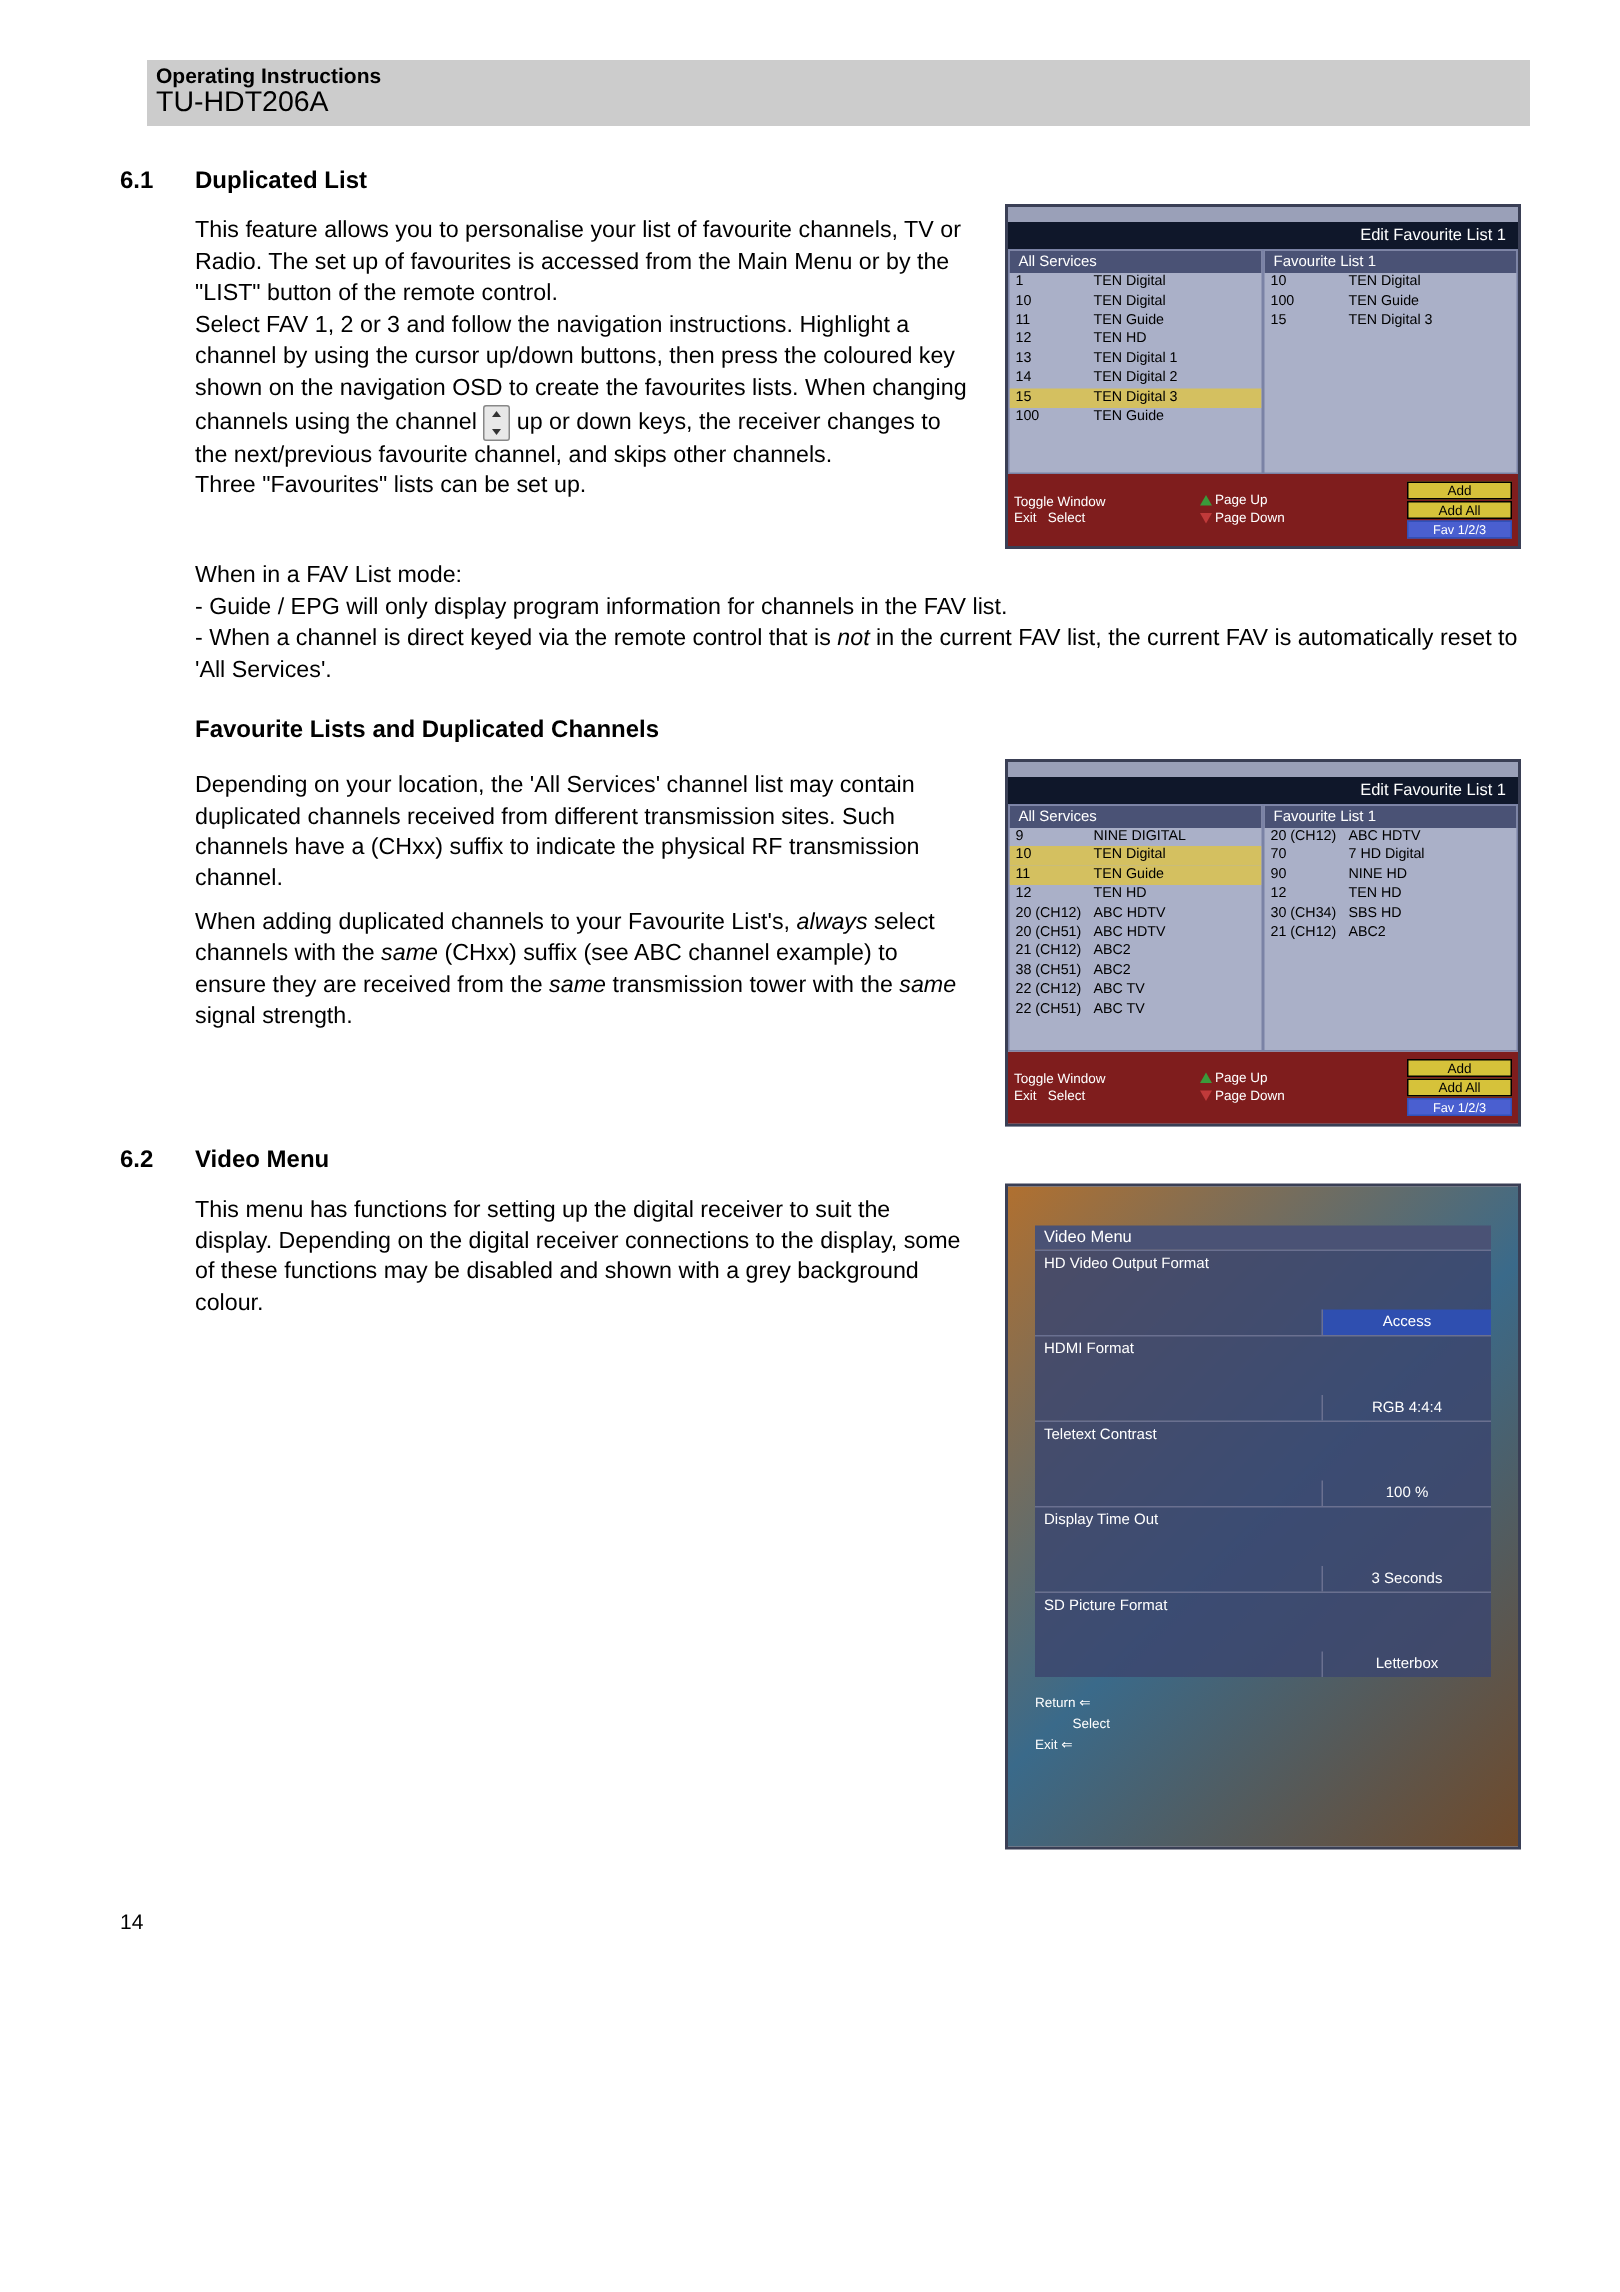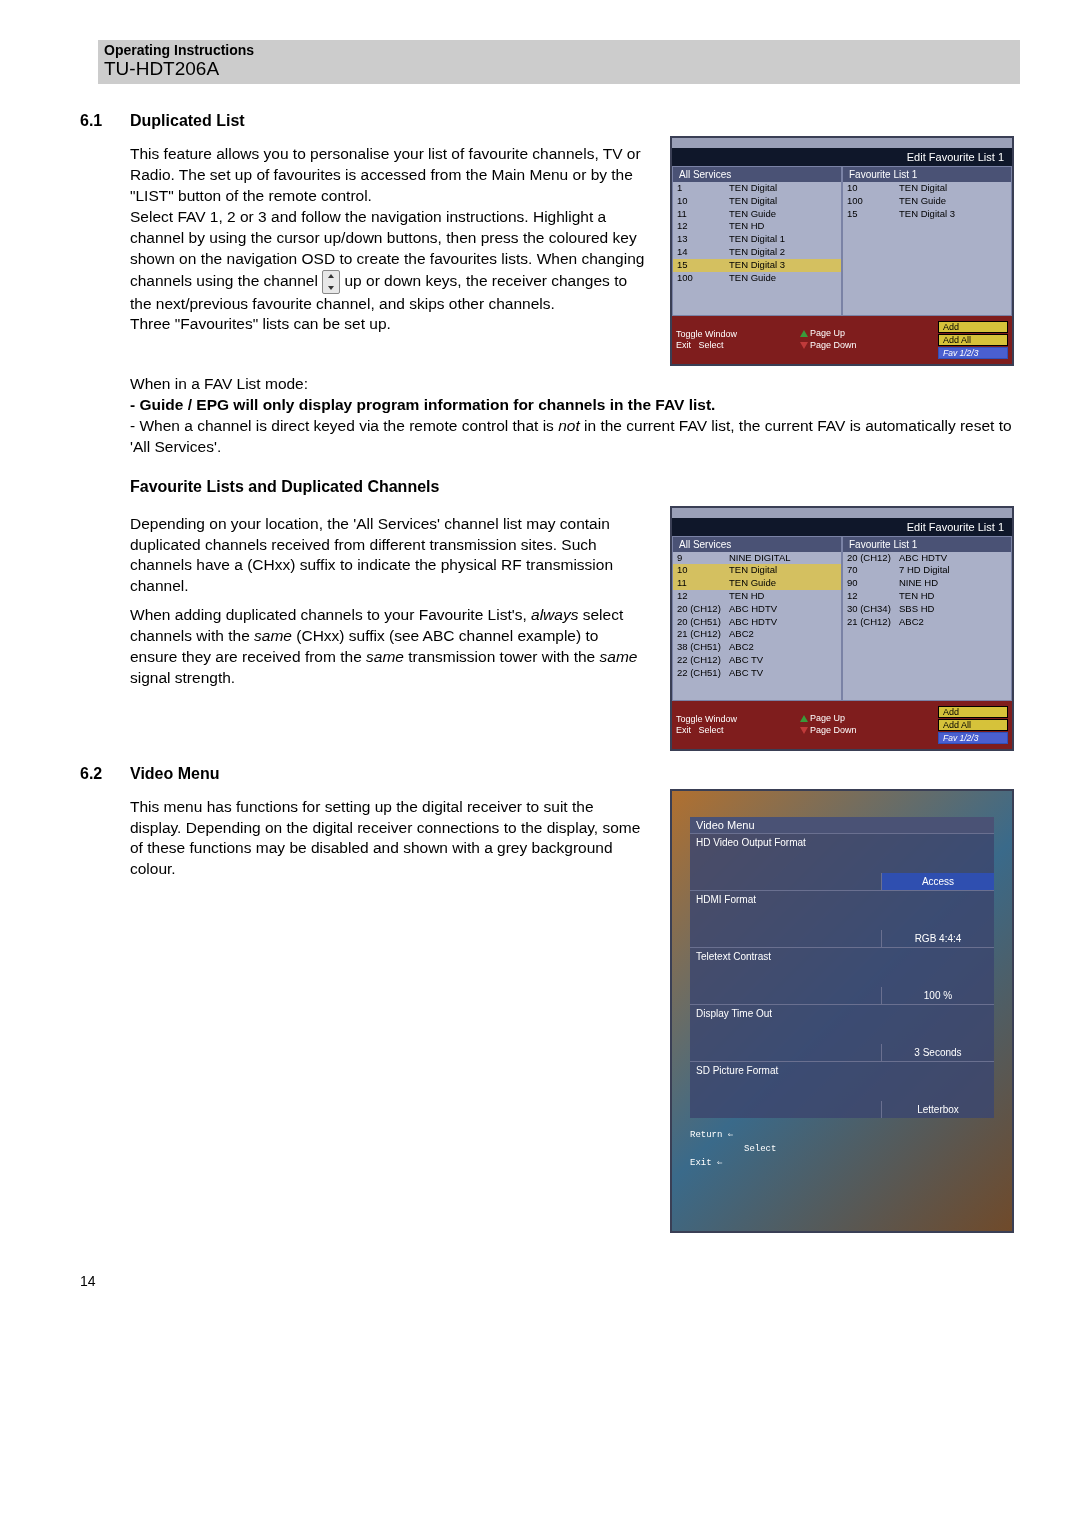--- a/index.html
+++ b/index.html
@@ -121,23 +121,24 @@
   .nav-left {
     flex: 0 0 120px;
     line-height: 1.2;
   }
   .nav-mid {
     flex: 1;
     line-height: 1.3;
   }
   .nav-right {
     flex: 0 0 70px;
+    text-align: center;
   }
   .btn-y { background: #d6c23a; color: #000; padding: 0 4px; border: 1px solid #000; margin: 1px 0; }
-  .btn-b { background: #4a5fd0; color: #fff; padding: 0 4px; border: 1px solid #3050b8; margin: 1px 0; font-size: 8.5px; font-style: italic; }
+  .btn-b { background: #4a5fd0; color: #fff; padding: 0 4px; border: 1px solid #3050b8; margin: 1px 0; font-size: 8.5px; }
   .tri { display:inline-block; width:0; height:0; border-left:4px solid transparent; border-right:4px solid transparent; }
   .tri-up { border-bottom: 7px solid #3a9a3a; margin-right:2px; vertical-align: middle;}
   .tri-dn { border-top: 7px solid #c03a3a; margin-right:2px; vertical-align: middle;}
   .ch-btn {
     display: inline-block;
     border: 1px solid #888;
     background: #e8e8e8;
     width: 16px;
     height: 22px;
     vertical-align: middle;
@@ -178,21 +179,20 @@
     background: rgba(60,70,110,0.85);
   }
   .vrow .vlab { flex:1; padding:3px 6px; }
   .vrow .vval { flex:0 0 100px; padding:3px 6px; text-align:center; border-left:1px solid #6a7090;margin-top:39px;}
   .vrow.sel .vval { background:#2f4fb0; }
   .vmenu-nav {
     margin: 6px 18px 0 18px;
     font-size: 9px;
     color:#fff;
     line-height:1.6;
-    font-family:Liberation Mono, monospace;
   }
 </style>
 </head>
 <body>
 
 <div class="page">
 
   <div class="header-band">
     <div class="header-op">Operating Instructions</div>
     <div class="header-model">TU-HDT206A</div>
@@ -288,21 +288,21 @@
               <div class="btn-y">Add</div>
               <div class="btn-y">Add All</div>
               <div class="btn-b">Fav 1/2/3</div>
             </div>
           </div>
         </div>
       </div>
     </div>
 
     <div class="para" style="margin-bottom:0;">When in a FAV List mode:</div>
-    <div class="para" style="margin-top:0;margin-bottom:0;font-weight:bold;">- Guide / EPG will only display program information for channels in the FAV list.</div>
+    <div class="para" style="margin-top:0;margin-bottom:0;">- Guide / EPG will only display program information for channels in the FAV list.</div>
     <div class="para" style="margin-top:0;">
       <span>- When a channel is direct keyed via the remote control that is </span><span class="italic">not</span><span> in the current FAV list, the current FAV is automatically reset to 'All Services'.</span>
     </div>
 
     <div class="para" style="margin-top:18px;">
       <span class="section-title">Favourite Lists and Duplicated Channels</span>
     </div>
 
     <div class="two-col">
       <div class="col-text">

